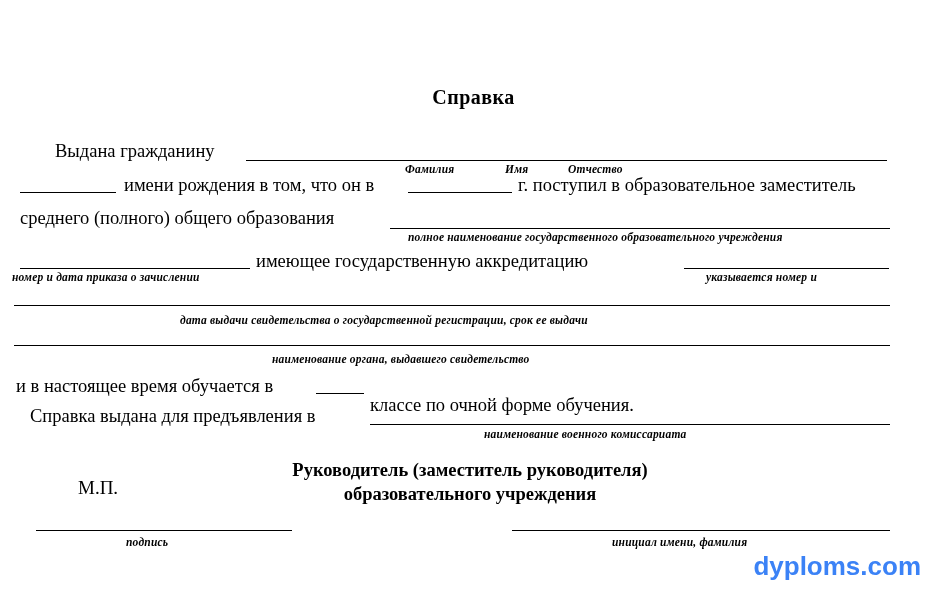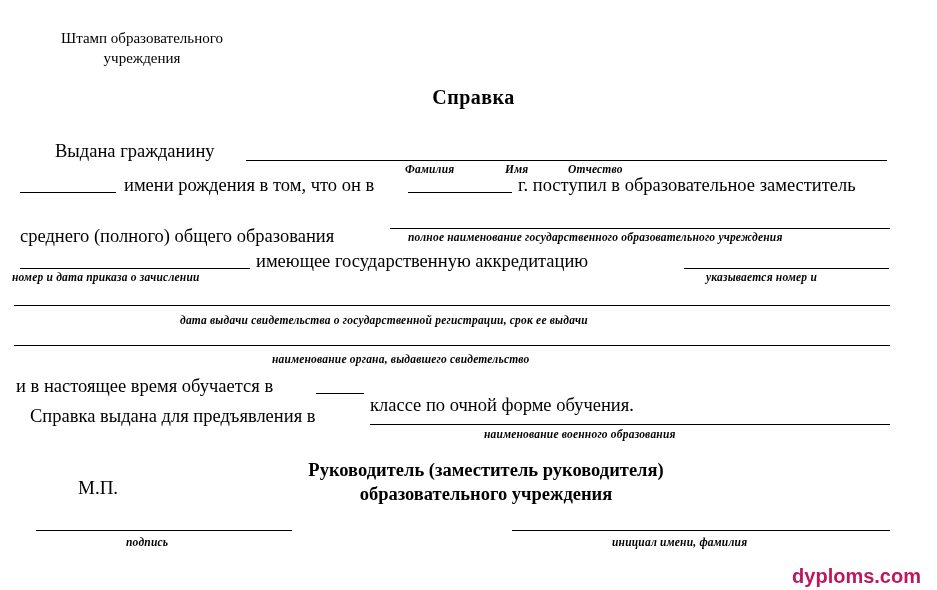--- a/index.html
+++ b/index.html
@@ -71,62 +71,61 @@
   
   .mp {
     position: absolute;
     left: 78px;
     top: 477px;
     font-size: 19px;
   }
   .chief {
     position: absolute;
     top: 458px;
-    left: 271px;
+    left: 255px;
     width: 430px;
     font-size: 18.5px;
     font-weight: bold;
     line-height: 24px;
     text-align: center;
     font-family: Liberation Serif, serif;
   }
 
   
   .watermark {
     position: absolute;
     right: 16px;
-    bottom: 2px;
+    bottom: 8px;
     font-family: "Liberation Sans", sans-serif;
-    font-size: 20px;
+    font-size: 26px;
     font-weight: bold;
-    color: #be185d;
+    color: #3b82f6;
     letter-spacing: 0px;
   }
 </style>
 </head>
 <body>
 
 <div class="page">
 
-  <div class="stamp">Штамп образовательного учреждения</div>
 
   <div class="doc-title">Справка</div>
 
   <div class="line" style="left:55px; top:140px;text-align:center;">Выдана гражданину</div>
   <div class="rule" style="left:246px; top:160px; width:641px;"></div>
   <div class="caption" style="left:405px; top:163px;">Фамилия</div>
   <div class="caption" style="left:505px; top:163px;">Имя</div>
   <div class="caption" style="left:568px; top:163px;">Отчество</div>
 
   <div class="rule" style="left:20px; top:192px; width:96px;"></div>
   <div class="line" style="left:124px; top:174px;">имени рождения в том, что он в</div>
   <div class="rule" style="left:408px; top:192px; width:104px;"></div>
   <div class="line" style="left:518px; top:174px;">г. поступил в образовательное заместитель</div>
 
-  <div class="line" style="left:20px; top:225px;">среднего (полного) общего образования</div>
+  <div class="line" style="left:20px; top:207px;">среднего (полного) общего образования</div>
   <div class="rule" style="left:390px; top:228px; width:500px;"></div>
   <div class="caption" style="left:408px; top:231px;">полное наименование государственного образовательного учреждения</div>
 
   <div class="rule" style="left:20px; top:268px; width:230px;"></div>
   <div class="caption" style="left:12px; top:271px;">номер и дата приказа о зачислении</div>
   <div class="line" style="left:256px; top:250px;">имеющее государственную аккредитацию</div>
   <div class="rule" style="left:684px; top:268px; width:205px;"></div>
   <div class="caption" style="left:706px; top:271px;">указывается номер и</div>
 
   <div class="rule" style="left:14px; top:305px; width:876px;"></div>
@@ -134,21 +133,21 @@
 
   <div class="rule" style="left:14px; top:345px; width:876px;"></div>
   <div class="caption" style="left:272px; top:353px;">наименование органа, выдавшего свидетельство</div>
 
   <div class="line" style="left:16px; top:375px;">и в настоящее время обучается в</div>
   <div class="rule" style="left:316px; top:393px; width:48px;"></div>
   <div class="line" style="left:370px; top:394px;">классе по очной форме обучения.</div>
 
   <div class="line" style="left:30px; top:405px;">Справка выдана для предъявления в</div>
   <div class="rule" style="left:370px; top:424px; width:520px;"></div>
-  <div class="caption" style="left:484px; top:428px;">наименование военного образования</div>
+  <div class="caption" style="left:484px; top:428px;">наименование военного комиссариата</div>
 
   <div class="mp">М.П.</div>
   <div class="chief">
     <div>Руководитель (заместитель руководителя)</div>
     <div>образовательного учреждения</div>
   </div>
 
   <div class="rule" style="left:36px; top:530px; width:256px;"></div>
   <div class="caption" style="left:126px; top:536px;">подпись</div>
 

